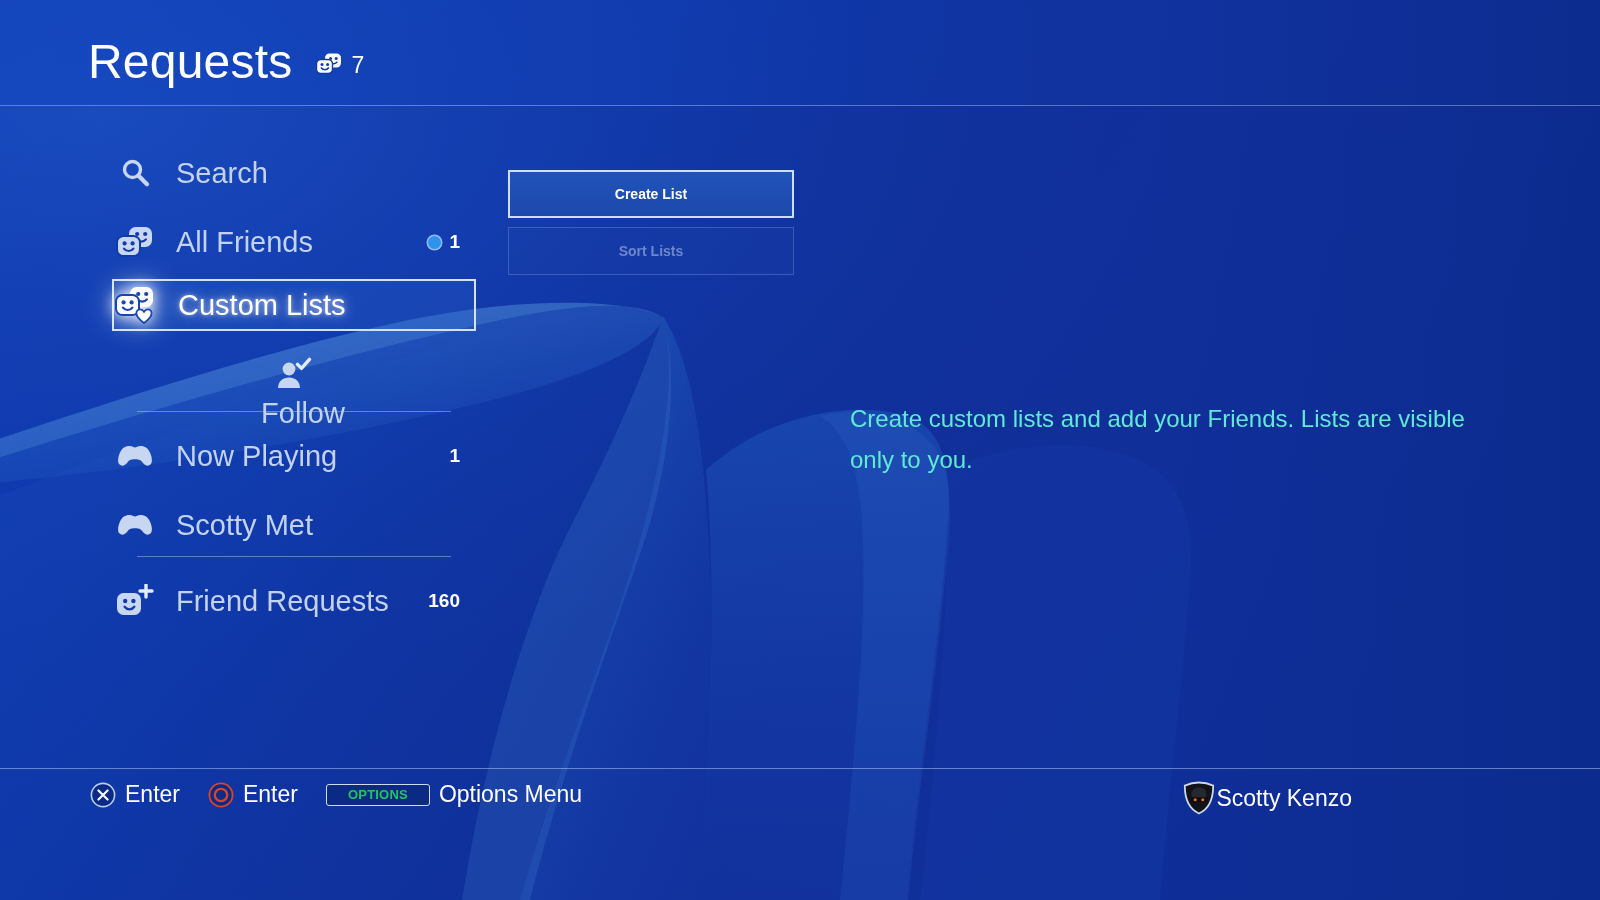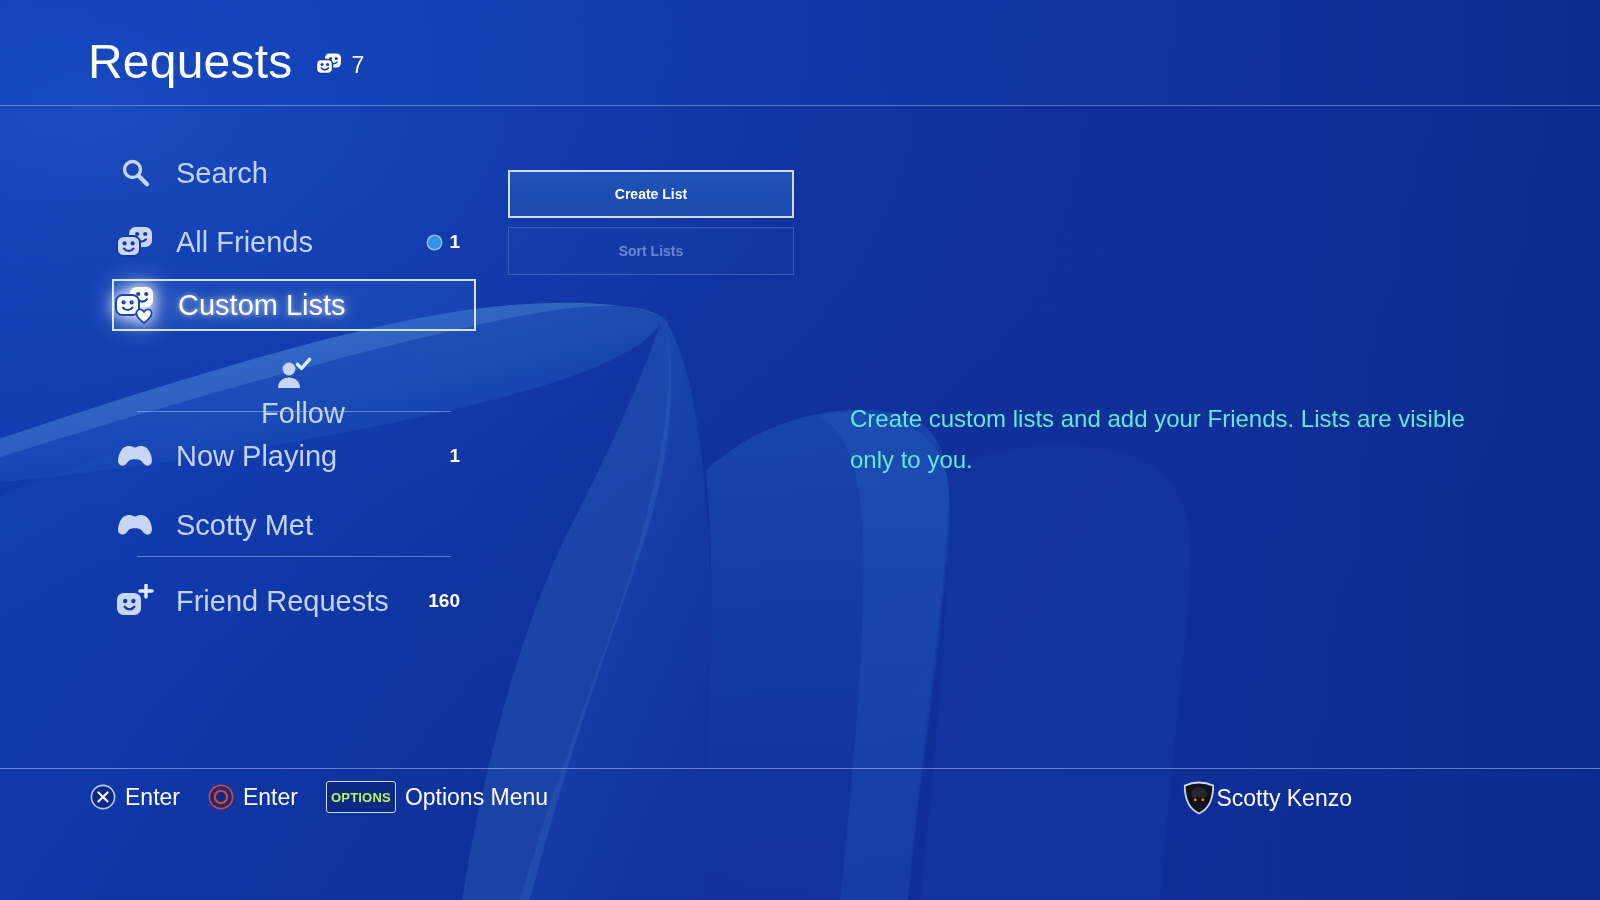--- a/index.html
+++ b/index.html
@@ -132,25 +132,25 @@
     position: absolute; left: 90px; top: 12px;
     display: flex; align-items: center; gap: 28px;
   }
   .hint { display: flex; align-items: center; gap: 9px; }
   .hint-label {
     font-size: 23px; font-weight: 300; color: #ffffff; white-space: nowrap;
   }
   .btn-glyph { width: 26px; height: 26px; flex: 0 0 26px; }
   .options-badge {
     display: flex; align-items: center; justify-content: center;
-    height: 32px; padding: 0 4px;
+    height: 22px; padding: 0 21px;
     border: 1.5px solid #cfddf4;
     border-radius: 3px;
     background: #0b2a86;
-    font-size: 13px; font-weight: 700; color: #bef264;
+    font-size: 13px; font-weight: 700; color: #22c55e;
     letter-spacing: 0.2px;
   }
   #footer-right {
     position: absolute; right: 248px; top: 12px;
     display: flex; align-items: center; 
   }
   #user-name {
     font-size: 23px; font-weight: 300; color: #ffffff; white-space: nowrap;
   }
   #avatar { width: 34px; height: 34px; flex: 0 0 34px; }

